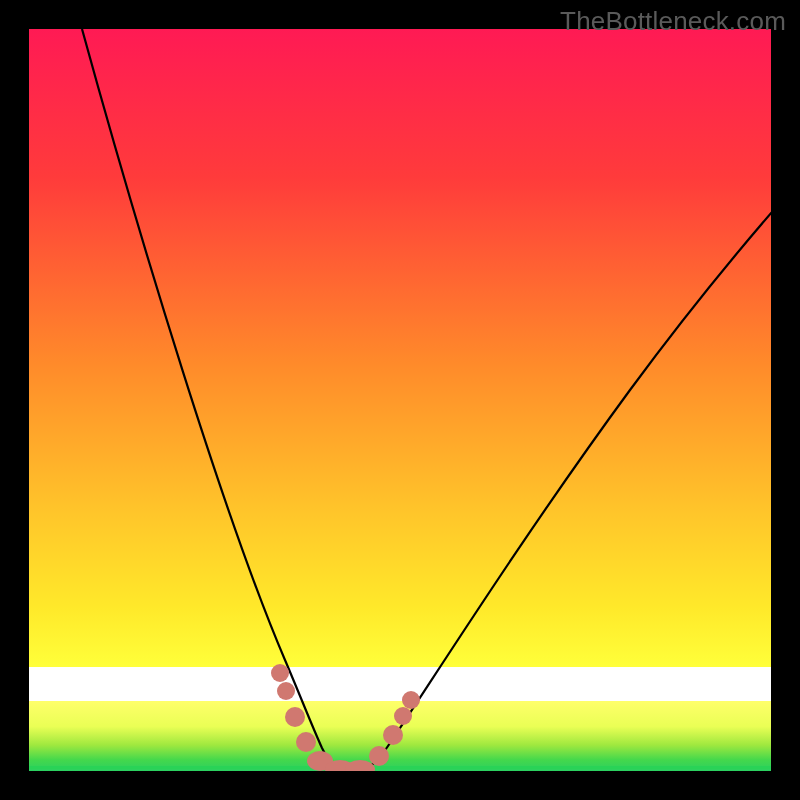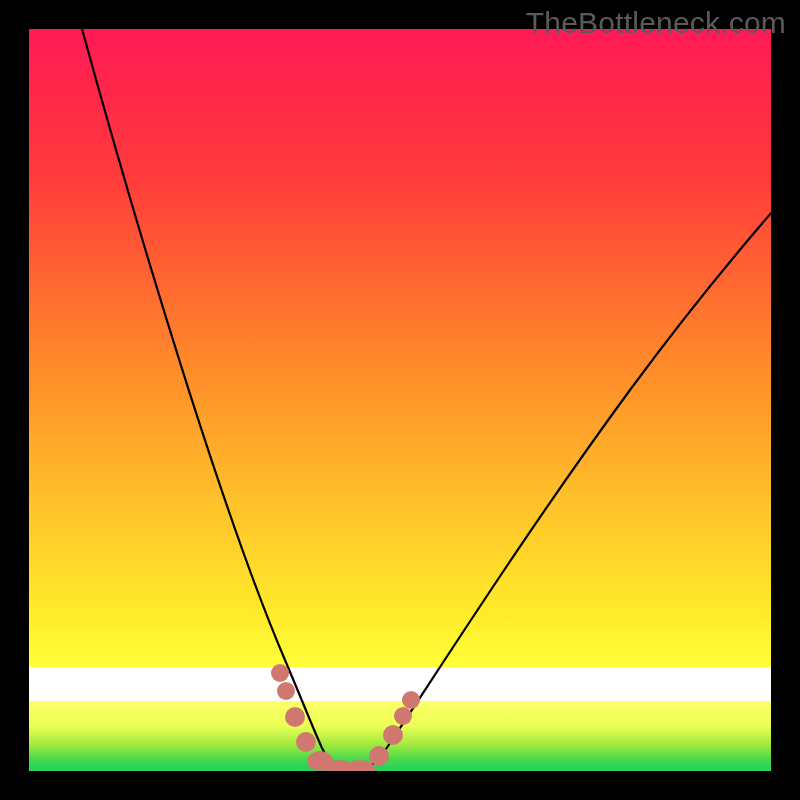--- a/index.html
+++ b/index.html
@@ -17,21 +17,21 @@
     left: 0;
     width: 800px;
     height: 800px;
     background: #000;
   }
   .watermark {
     position: absolute;
     top: 6px;
     right: 14px;
     color: #5a5a5a;
-    font-size: 30px;
+    font-size: 26px;
     font-weight: 500;
     letter-spacing: 0.2px;
     z-index: 20;
   }
   svg {
     position: absolute;
     top: 0;
     left: 0;
   }
 </style>

